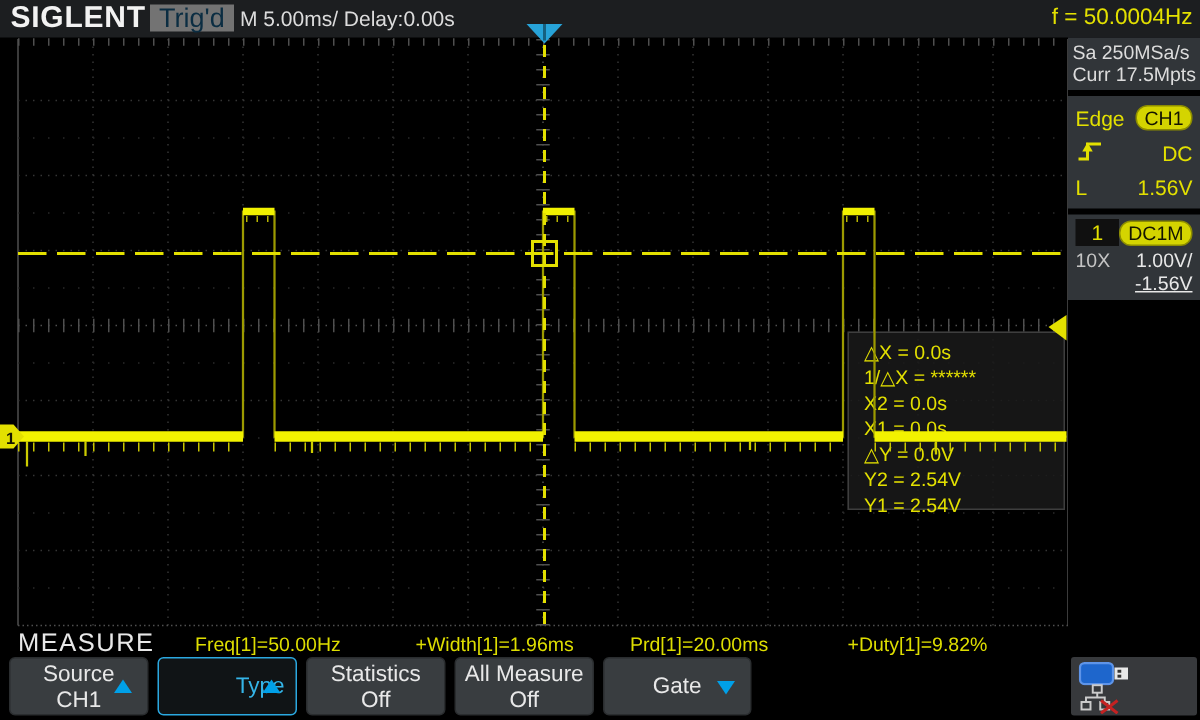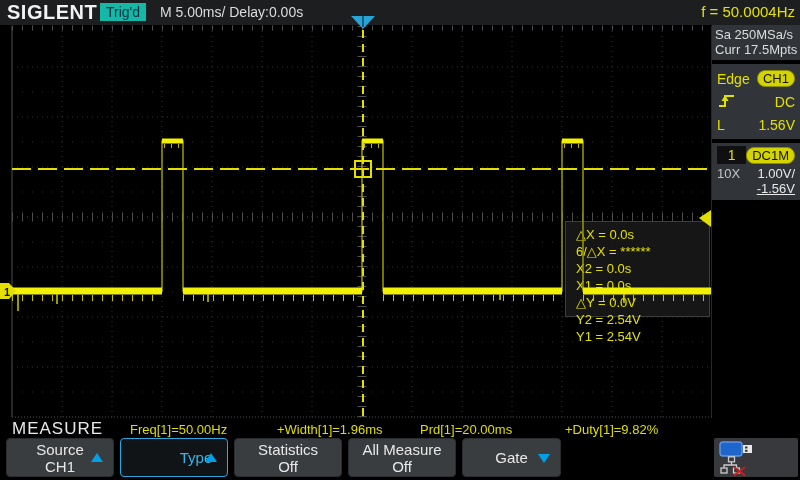--- a/index.html
+++ b/index.html
@@ -3,27 +3,27 @@
 <meta charset="utf-8">
 <style>
   html,body{margin:0;padding:0;background:#000;}
   .screen{position:relative;width:800px;height:480px;background:#000;overflow:hidden;
           font-family:"Liberation Sans",sans-serif;-webkit-font-smoothing:antialiased;}
 
   
   .header{position:absolute;left:0;top:0;width:800px;height:25px;background:#1c1e20;z-index:0;}
   .logo{position:absolute;left:7px;top:1px;font-size:20px;font-weight:bold;color:#f2f2f2;letter-spacing:.5px;}
   .trig-badge{position:absolute;left:100px;top:3px;height:18px;line-height:18px;padding:0 6px;
-              background:#14b8a6;color:#0b2d42;font-size:14px;}
+              background:#737373;color:#0b2d42;font-size:18px;}
   .timebase{position:absolute;left:160px;top:4px;font-size:14px;color:#dcdcdc;text-align:right;}
   .freq{position:absolute;right:5px;top:3px;font-size:15px;color:#e3e000;}
 
   
   .grid-svg{position:absolute;left:0;top:0;z-index:1;}
-  .cursor-box{position:absolute;left:565px;top:221px;width:145px;height:96px;z-index:2;
+  .cursor-box{position:absolute;left:565px;top:221px;width:145px;height:119px;z-index:2;
               background:rgba(26,26,26,.85);border:1px solid #3e3e3e;box-sizing:border-box;
               padding:4px 0 0 10px;}
   .cur-line{font-size:13px;line-height:17px;color:#e3e000;white-space:nowrap;}
   .wave-svg{position:absolute;left:0;top:0;z-index:3;pointer-events:none;}
 
   
   .sidebar{position:absolute;left:712px;top:25px;width:88px;height:412px;background:#000;z-index:0;}
   .panel{background:#313539;margin-bottom:4px;box-sizing:border-box;}
   .acq{padding:2px 3px 3px 3px;}
   .acq div{font-size:13px;line-height:15px;color:#dcdcdc;white-space:nowrap;}
@@ -42,21 +42,21 @@
   .crow3{text-align:right;font-size:13px;color:#e8e8e8;height:16px;line-height:16px;text-decoration:underline;}
 
   
   .measure-bar{position:absolute;left:0;top:418px;width:712px;height:20px;background:#000;z-index:2;}
   .measure-title{position:absolute;left:12px;top:1px;font-size:17px;color:#e8e8e8;letter-spacing:1px;}
   .m-item{position:absolute;top:4px;font-size:13px;color:#dede00;white-space:nowrap;}
   .m0{left:130px}.m1{left:277px}.m2{left:420px}.m3{left:565px}
 
   
   .menu{position:absolute;left:0;top:438px;width:800px;height:42px;background:#000;z-index:2;}
-  .menu-btn{position:relative;float:left;width:108px;height:39px;margin-left:6px;margin-top:0;
+  .menu-btn{position:relative;float:left;width:93px;height:39px;margin-left:6px;margin-top:0;
             background:#393d40;border-radius:4px;border:1px solid #2a2d2f;box-sizing:border-box;
             display:flex;flex-direction:column;justify-content:center;align-items:center;
             color:#e8e8e8;font-size:15px;line-height:17px;cursor:pointer;}
   .menu-btn:first-child{margin-left:4px;}
   .menu-btn.selected{background:#101416;border:1px solid #2ba8e0;color:#35b5e8;padding-left:44px;}
   .menu-btn:last-of-type{width:99px;}
   .arrow{position:absolute;right:10px;top:50%;width:0;height:0;}
   .arrow.up{margin-top:-5px;border-left:6px solid transparent;border-right:6px solid transparent;
             border-bottom:9px solid #00a0e8;}
   .arrow.down{margin-top:-4px;border-left:6px solid transparent;border-right:6px solid transparent;
@@ -100,21 +100,21 @@
       <line x1="12" y1="392" x2="712" y2="392" stroke="#2a2a2a" stroke-width="1" stroke-dasharray="1 9"></line>
       <line x1="362" y1="26" x2="362" y2="417" stroke="#4f4f4f" stroke-width="1" stroke-dasharray="1 4"></line>
       <line x1="362" y1="26" x2="362" y2="417" stroke="#4f4f4f" stroke-width="9" stroke-dasharray="1 9"></line>
       <line x1="12" y1="217" x2="712" y2="217" stroke="#4f4f4f" stroke-width="1" stroke-dasharray="1 4"></line>
       <line x1="12" y1="217" x2="712" y2="217" stroke="#4f4f4f" stroke-width="9" stroke-dasharray="1 9"></line>
       <line x1="12" y1="28" x2="712" y2="28" stroke="#4f4f4f" stroke-width="5" stroke-dasharray="1 9"></line>
     </svg>
 
   <div class="cursor-box" id="cursorBox">
       <div class="cur-line">△X = 0.0s</div>
-      <div class="cur-line">6/△X = ******</div>
+      <div class="cur-line">1/△X = ******</div>
       <div class="cur-line">X2 = 0.0s</div>
       <div class="cur-line">X1 = 0.0s</div>
       <div class="cur-line">△Y = 0.0V</div>
       <div class="cur-line">Y2 = 2.54V</div>
       <div class="cur-line">Y1 = 2.54V</div>
     </div>
 
   <svg class="wave-svg" width="712" height="430" id="waveSvg">
       <path d="M12,291 L162,291 L162,141 L183,141 L183,291 L362,291 L362,141 L383,141 L383,291 L562,291 L562,141 L583,141 L583,291 L711,291" fill="none" stroke="#9c9a00" stroke-width="1.5"></path>
       <line x1="12" y1="291" x2="162" y2="291" stroke="#f2f200" stroke-width="7"></line>

